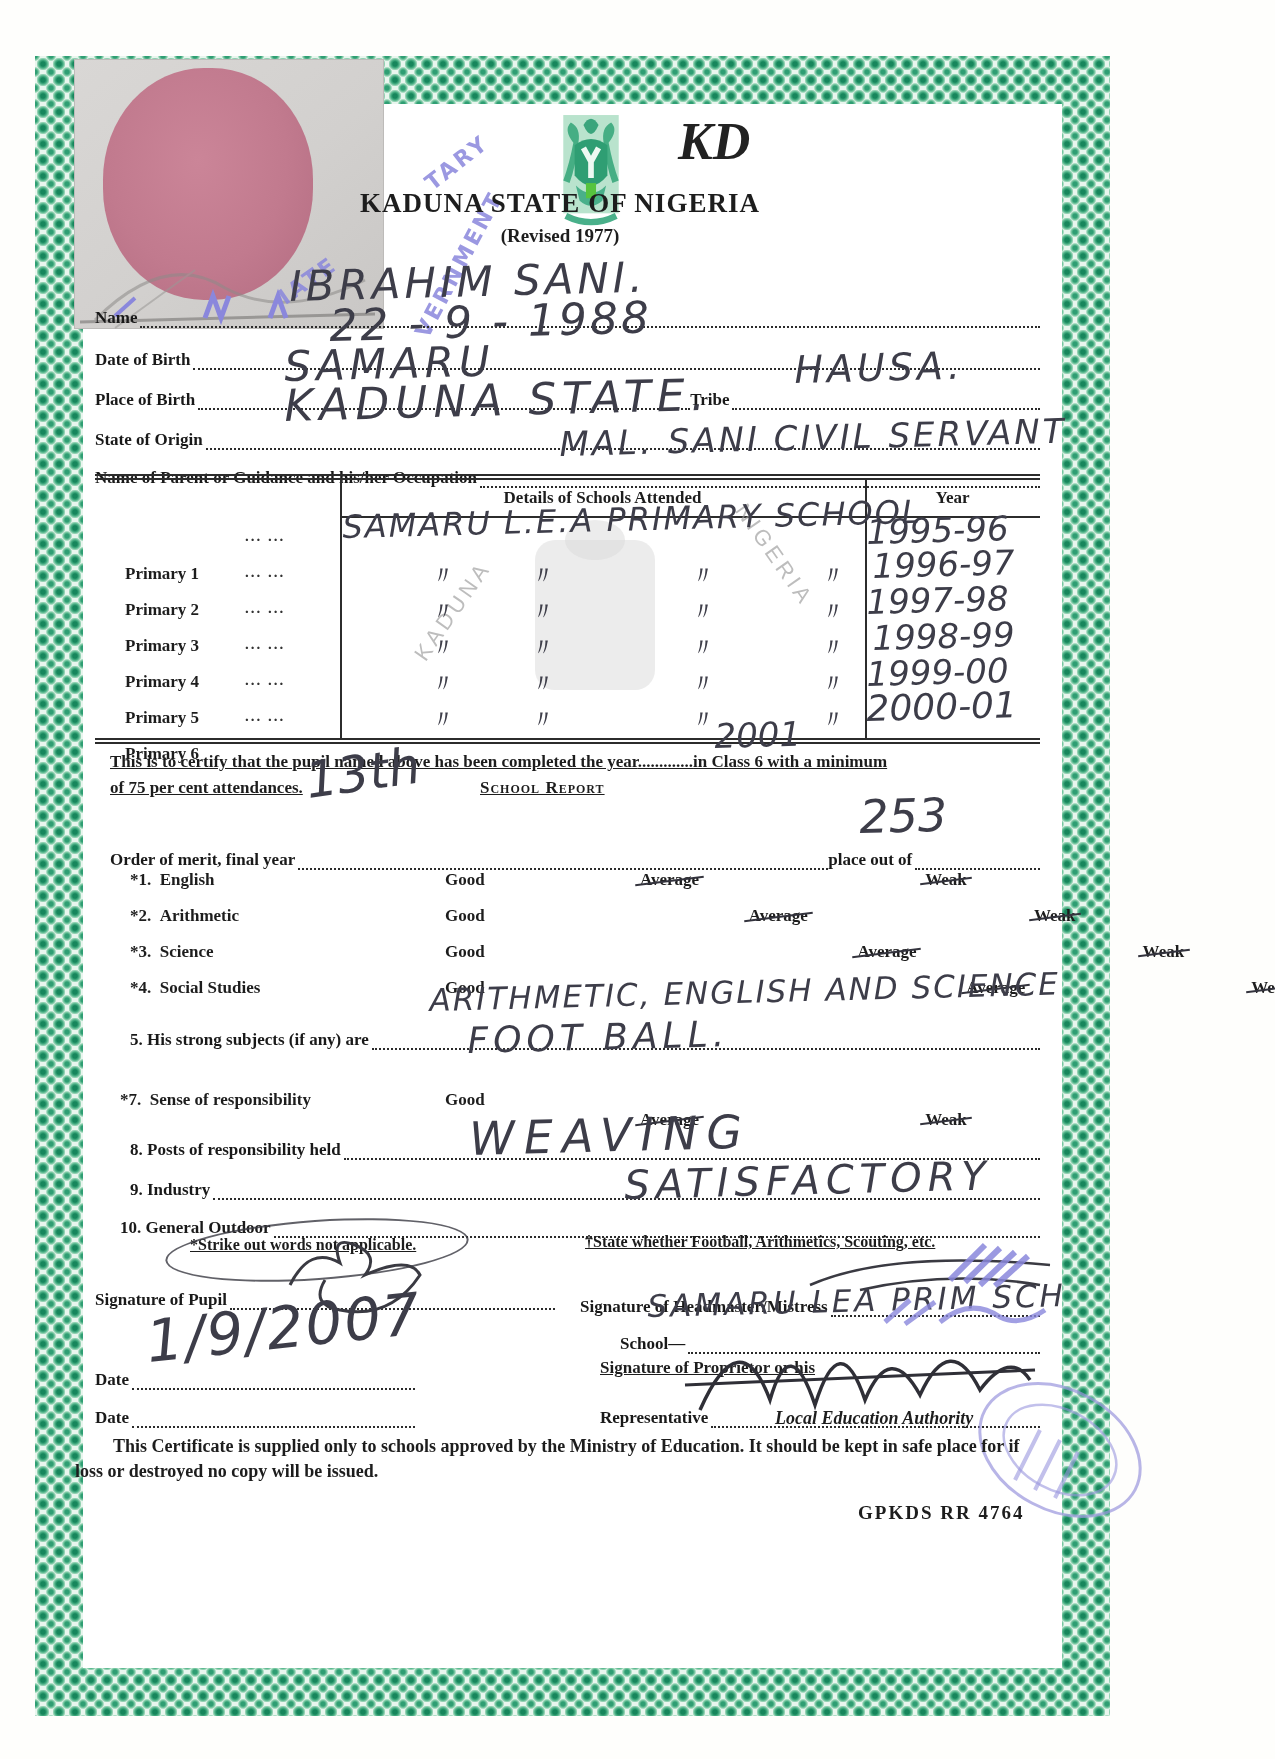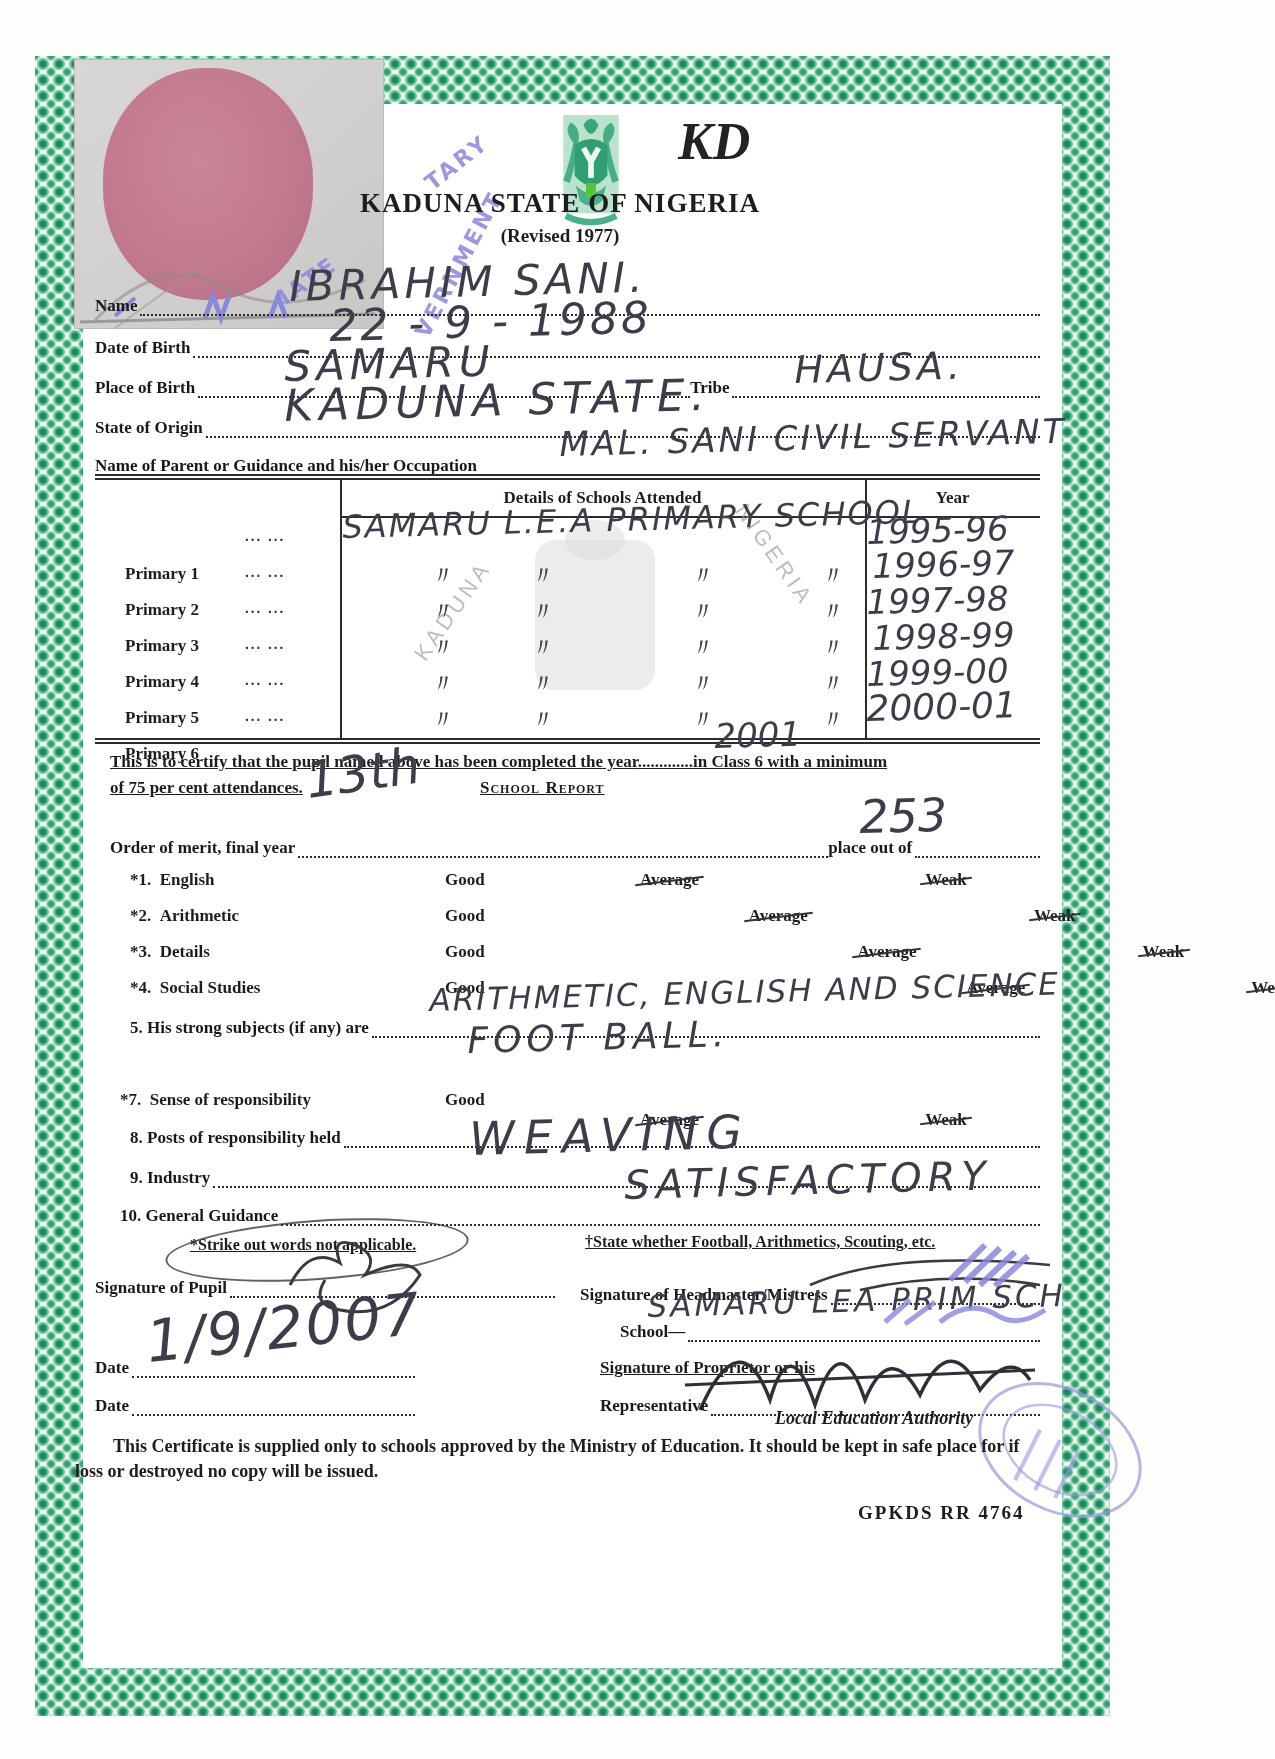--- a/index.html
+++ b/index.html
@@ -32,21 +32,21 @@
     color:#4c4c4c;letter-spacing:9px;}
   .head-block{position:absolute;left:300px;top:188px;width:520px;text-align:center;}
   .head-state{font:bold 27px "Liberation Serif",serif;letter-spacing:1px;}
   .head-title{font:bold 25px "Liberation Serif",serif;margin-top:8px;letter-spacing:1px;}
   .head-rev{font:bold 19px "Liberation Serif",serif;margin-top:6px;}
 
   
   .emblem{position:absolute;left:528px;top:108px;width:126px;height:130px;}
 
   
-  .row{position:absolute;left:95px;width:945px;display:flex;align-items:flex-end;}
+  .row{position:absolute;left:95px;width:945px;display:flex;align-items:flex-end;margin-top:12px;}
   .lbl{font:bold 17px "Liberation Serif",serif;color:#191919;white-space:nowrap;padding-right:3px;}
   .dl{flex:1;border-bottom:2px dotted #2b2b2b;height:5px;}
   .hw{position:absolute;font-family:"DejaVu Sans",sans-serif;font-style:italic;color:#3d3d49;
     white-space:nowrap;transform:rotate(-1.5deg);transform-origin:left bottom;}
 
   
   .tbl{position:absolute;left:95px;top:478px;width:945px;height:258px;
     border-top:2px solid #2c2c2c;border-bottom:2px solid #2c2c2c;}
   .tbl::before{content:"";position:absolute;left:0;right:0;top:-6px;border-top:2px solid #2c2c2c;}
   .tbl::after{content:"";position:absolute;left:0;right:0;bottom:-6px;border-bottom:2px solid #2c2c2c;}
@@ -261,21 +261,21 @@
     <span class="rate" style="left:130px;top:870px"><span>*1.</span>&nbsp;&nbsp;<span>English</span></span>
     <span class="rate" style="left:445px;top:870px">Good</span>
     <span class="rate strike" style="left:640px;top:870px">Average</span>
     <span class="rate strike" style="left:862px;top:870px">Weak</span>
 
     <span class="rate" style="left:130px;top:906px"><span>*2.</span>&nbsp;&nbsp;<span>Arithmetic</span></span>
     <span class="rate" style="left:445px;top:906px">Good</span>
     <span class="rate strike" style="left:640px;top:906px">Average</span>
     <span class="rate strike" style="left:862px;top:906px">Weak</span>
 
-    <span class="rate" style="left:130px;top:942px"><span>*3.</span>&nbsp;&nbsp;<span>Details</span></span>
+    <span class="rate" style="left:130px;top:942px"><span>*3.</span>&nbsp;&nbsp;<span>Science</span></span>
     <span class="rate" style="left:445px;top:942px">Good</span>
     <span class="rate strike" style="left:640px;top:942px">Average</span>
     <span class="rate strike" style="left:862px;top:942px">Weak</span>
 
     <span class="rate" style="left:130px;top:978px"><span>*4.</span>&nbsp;&nbsp;<span>Social Studies</span></span>
     <span class="rate" style="left:445px;top:978px">Good</span>
     <span class="rate strike" style="left:640px;top:978px">Average</span>
     <span class="rate strike" style="left:862px;top:978px">Weak</span>
   </div>
 
@@ -303,21 +303,21 @@
 
   
   <div class="row" style="top:1168px;left:130px;width:910px">
     <span class="lbl"><span>9.</span>&nbsp;<span>Industry</span></span>
     <span class="dl"></span>
   </div>
   <span class="hw" style="left:470px;top:1112px;font-size:46px;letter-spacing:9px">WEAVING</span>
 
   
   <div class="row" style="top:1206px;left:120px;width:920px">
-    <span class="lbl"><span>10.</span>&nbsp;<span>General  Guidance</span></span>
+    <span class="lbl"><span>10.</span>&nbsp;<span>General  Outdoor</span></span>
     <span class="dl"></span>
   </div>
   <span class="hw" style="left:625px;top:1162px;font-size:40px;letter-spacing:6px">SATISFACTORY</span>
 
   
   <div class="para" style="left:190px;top:1236px;font-size:16px">*Strike out words not applicable.</div>
   <div class="scribble" style="left:165px;top:1220px;width:300px;height:56px"></div>
   <div class="para" style="left:585px;top:1233px;font-size:16px">†State whether Football, Arithmetics, Scouting, etc.</div>
 
   

